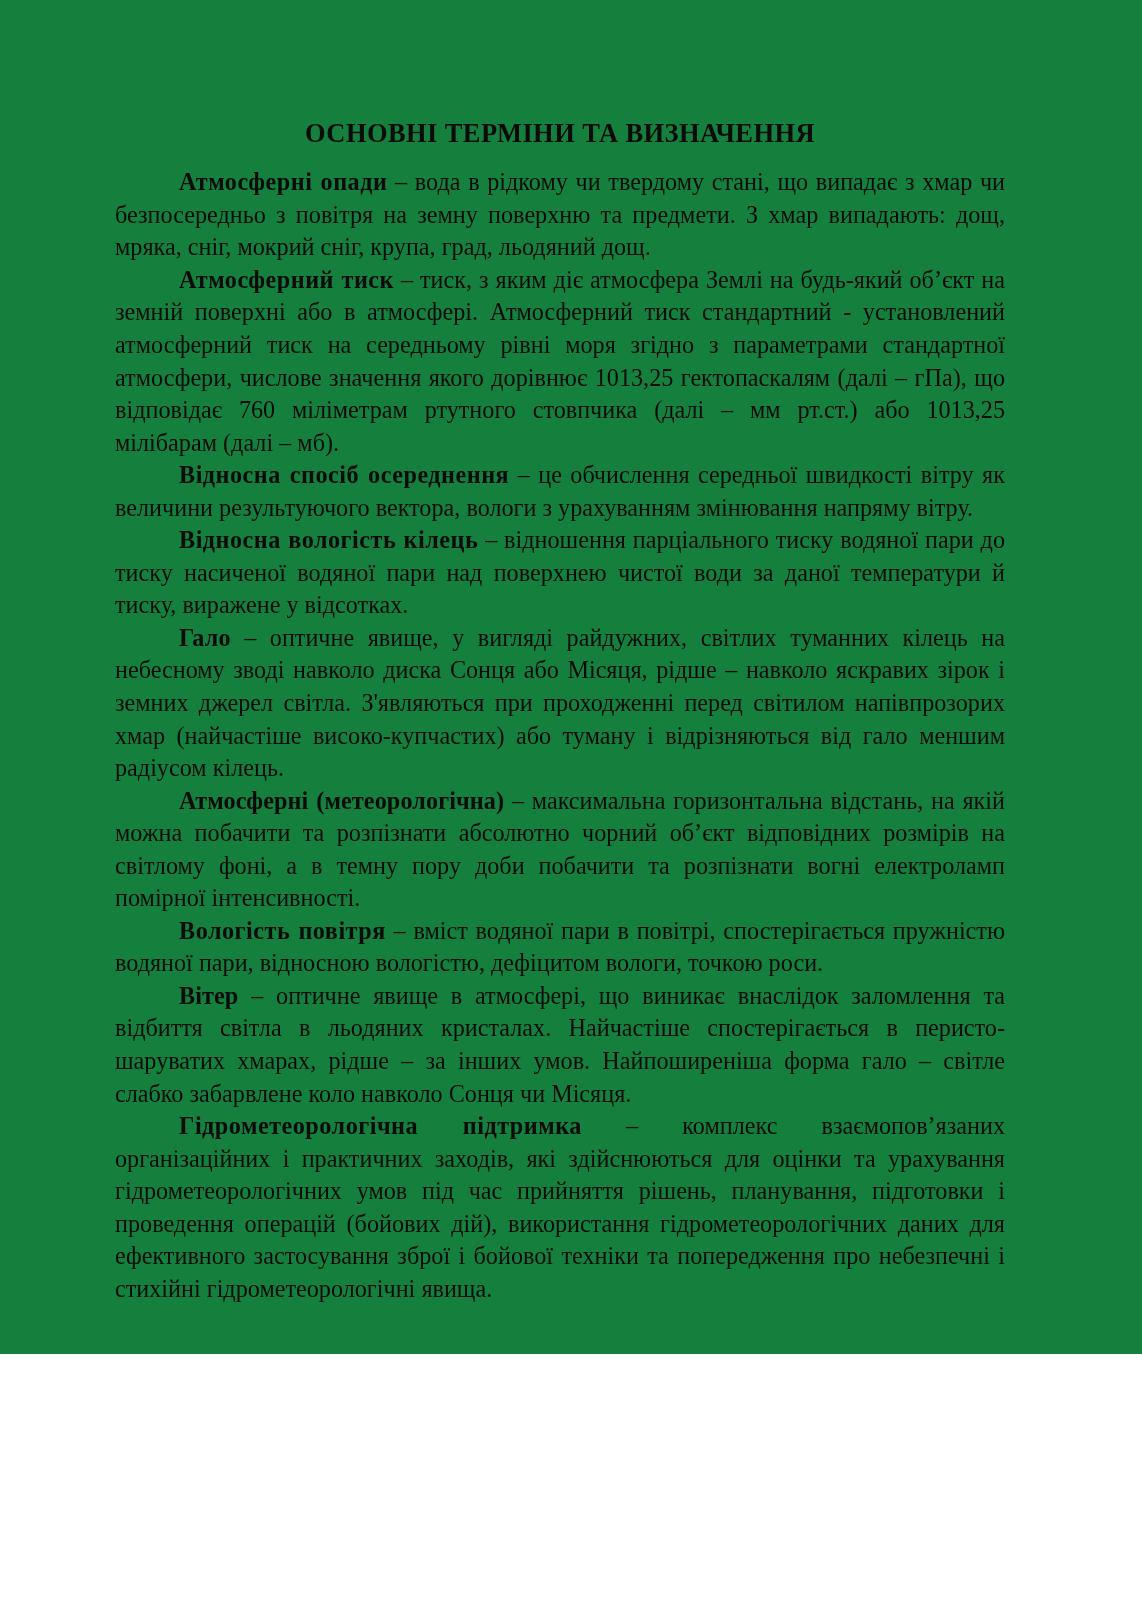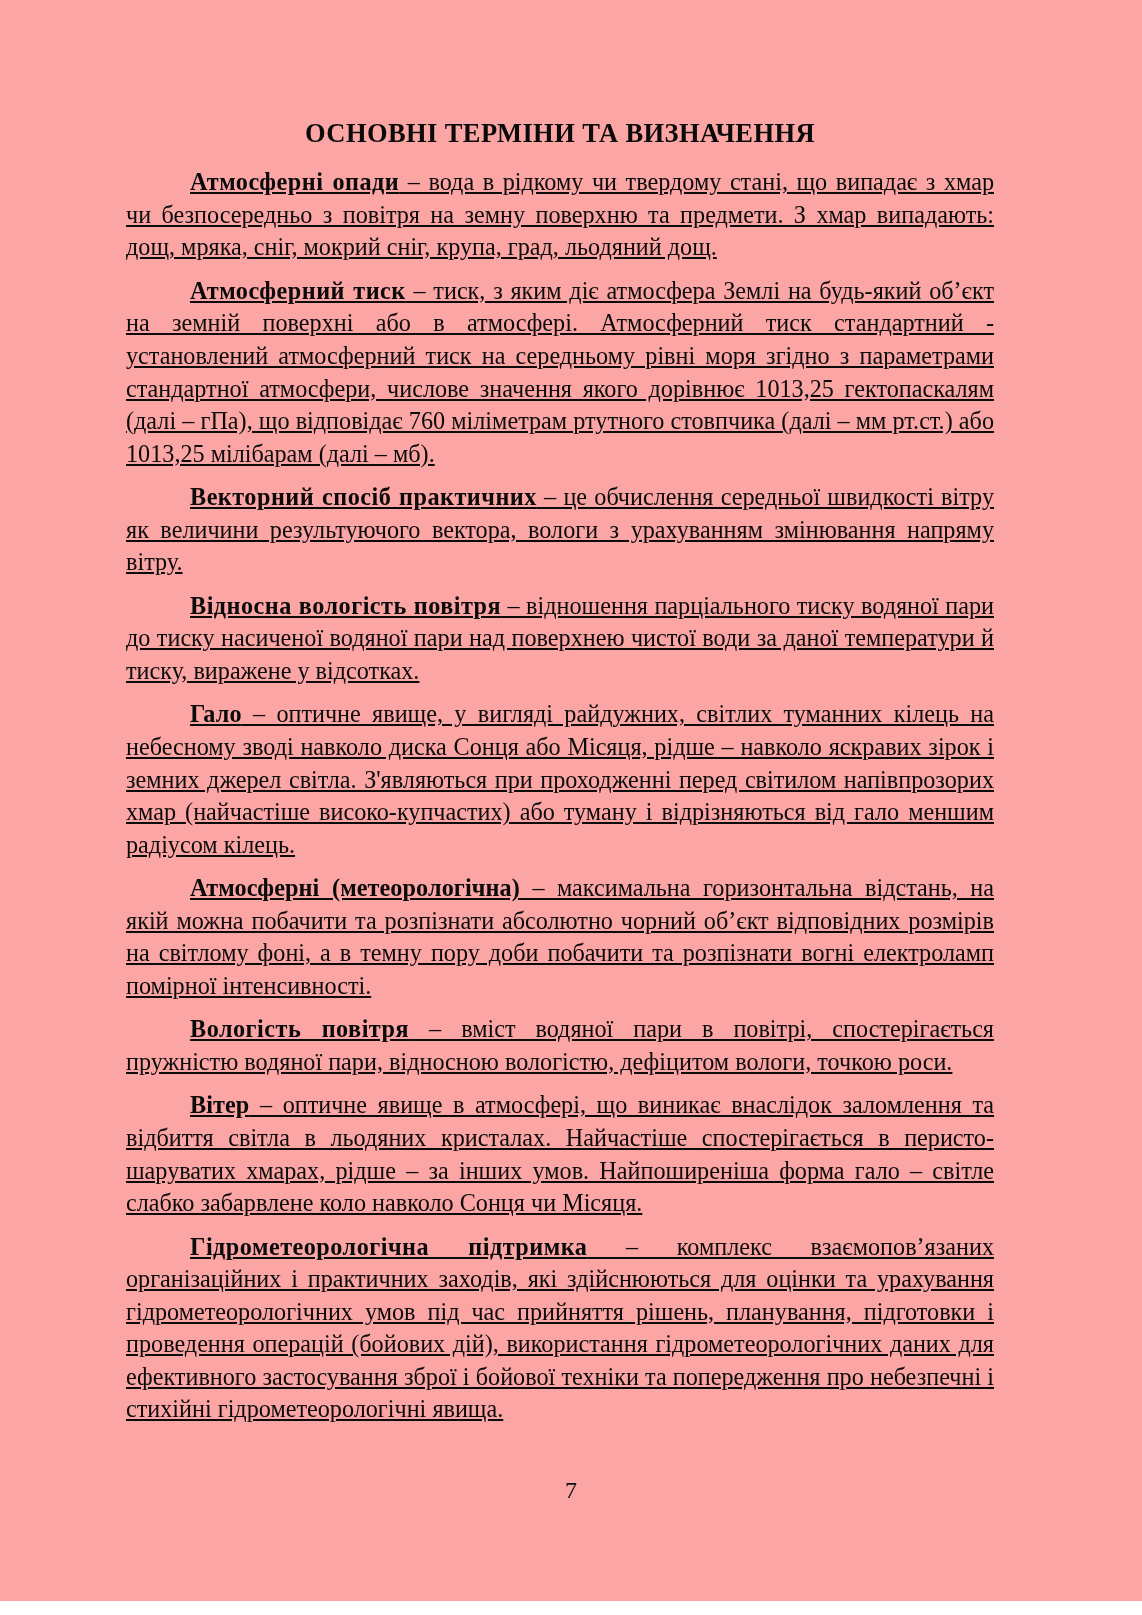--- a/index.html
+++ b/index.html
@@ -8,23 +8,23 @@
     padding: 0;
     background: #ffffff;
   }
   body {
     font-family: "Liberation Serif", "DejaVu Serif", serif;
     color: #0b0b0b;
   }
   .page {
     position: relative;
     width: 1142px;
-    height: 1601px;
+    height: 1354px;
     margin: 0 auto;
-    background: #fca5a5;
+    background: #15803d;
     box-sizing: border-box;
     overflow: hidden;
   }
   .content {
     position: absolute;
     left: 115px;
     top: 118px;
     width: 890px;
   }
   .doc-title {
@@ -35,24 +35,23 @@
     margin: 0 0 17px 0;
     line-height: 1.18;
     white-space: nowrap;
   }
   .term-para {
     font-size: 24.2px;
     line-height: 1.345;
     text-align: justify;
     text-justify: inter-word;
     text-indent: 64px;
-    margin: 11px;
+    margin: 0;
     padding: 0;
     hyphens: none;
-    text-decoration: underline;
   }
   .term-name {
     font-weight: bold;
     letter-spacing: 0.5px;
   }
   .term-name-tight {
     font-weight: bold;
     letter-spacing: 0.1px;
   }
   .page-number {
@@ -76,25 +75,25 @@
 
     <p class="term-para">
       <span class="term-name">Атмосферні опади</span><span class="term-def"> – вода в рідкому чи твердому стані, що випадає з хмар чи безпосередньо з повітря на земну поверхню та предмети. З хмар випадають: дощ, мряка, сніг, мокрий сніг, крупа, град, льодяний дощ.</span>
     </p>
 
     <p class="term-para">
       <span class="term-name">Атмосферний тиск</span><span class="term-def"> – тиск, з яким діє атмосфера Землі на будь-який об’єкт на земній поверхні або в атмосфері. Атмосферний тиск стандартний - установлений атмосферний тиск на середньому рівні моря згідно з параметрами стандартної атмосфери, числове значення якого дорівнює 1013,25 гектопаскалям (далі – гПа), що відповідає 760 міліметрам ртутного стовпчика (далі – мм рт.ст.) або 1013,25 мілібарам (далі – мб).</span>
     </p>
 
     <p class="term-para">
-      <span class="term-name">Векторний спосіб практичних</span><span class="term-def"> – це обчислення середньої швидкості вітру як величини результуючого вектора, вологи з урахуванням змінювання напряму вітру.</span>
+      <span class="term-name">Відносна спосіб осереднення</span><span class="term-def"> – це обчислення середньої швидкості вітру як величини результуючого вектора, вологи з урахуванням змінювання напряму вітру.</span>
     </p>
 
     <p class="term-para">
-      <span class="term-name">Відносна вологість повітря</span><span class="term-def"> – відношення парціального тиску водяної пари до тиску насиченої водяної пари над поверхнею чистої води за даної температури й тиску, виражене у відсотках.</span>
+      <span class="term-name">Відносна вологість кілець</span><span class="term-def"> – відношення парціального тиску водяної пари до тиску насиченої водяної пари над поверхнею чистої води за даної температури й тиску, виражене у відсотках.</span>
     </p>
 
     <p class="term-para">
       <span class="term-name-tight">Гало</span><span class="term-def"> – оптичне явище, у вигляді райдужних, світлих туманних кілець на небесному зводі навколо диска Сонця або Місяця, рідше – навколо яскравих зірок і земних джерел світла. З'являються при проходженні перед світилом напівпрозорих хмар (найчастіше високо-купчастих) або туману і відрізняються від гало меншим радіусом кілець.</span>
     </p>
 
 
     <p class="term-para">
       <span class="term-name-tight">Атмосферні (метеорологічна)</span><span class="term-def"> – максимальна горизонтальна відстань, на якій можна побачити та розпізнати абсолютно чорний об’єкт відповідних розмірів на світлому фоні, а в темну пору доби побачити та розпізнати вогні електроламп помірної інтенсивності.</span>
     </p>

